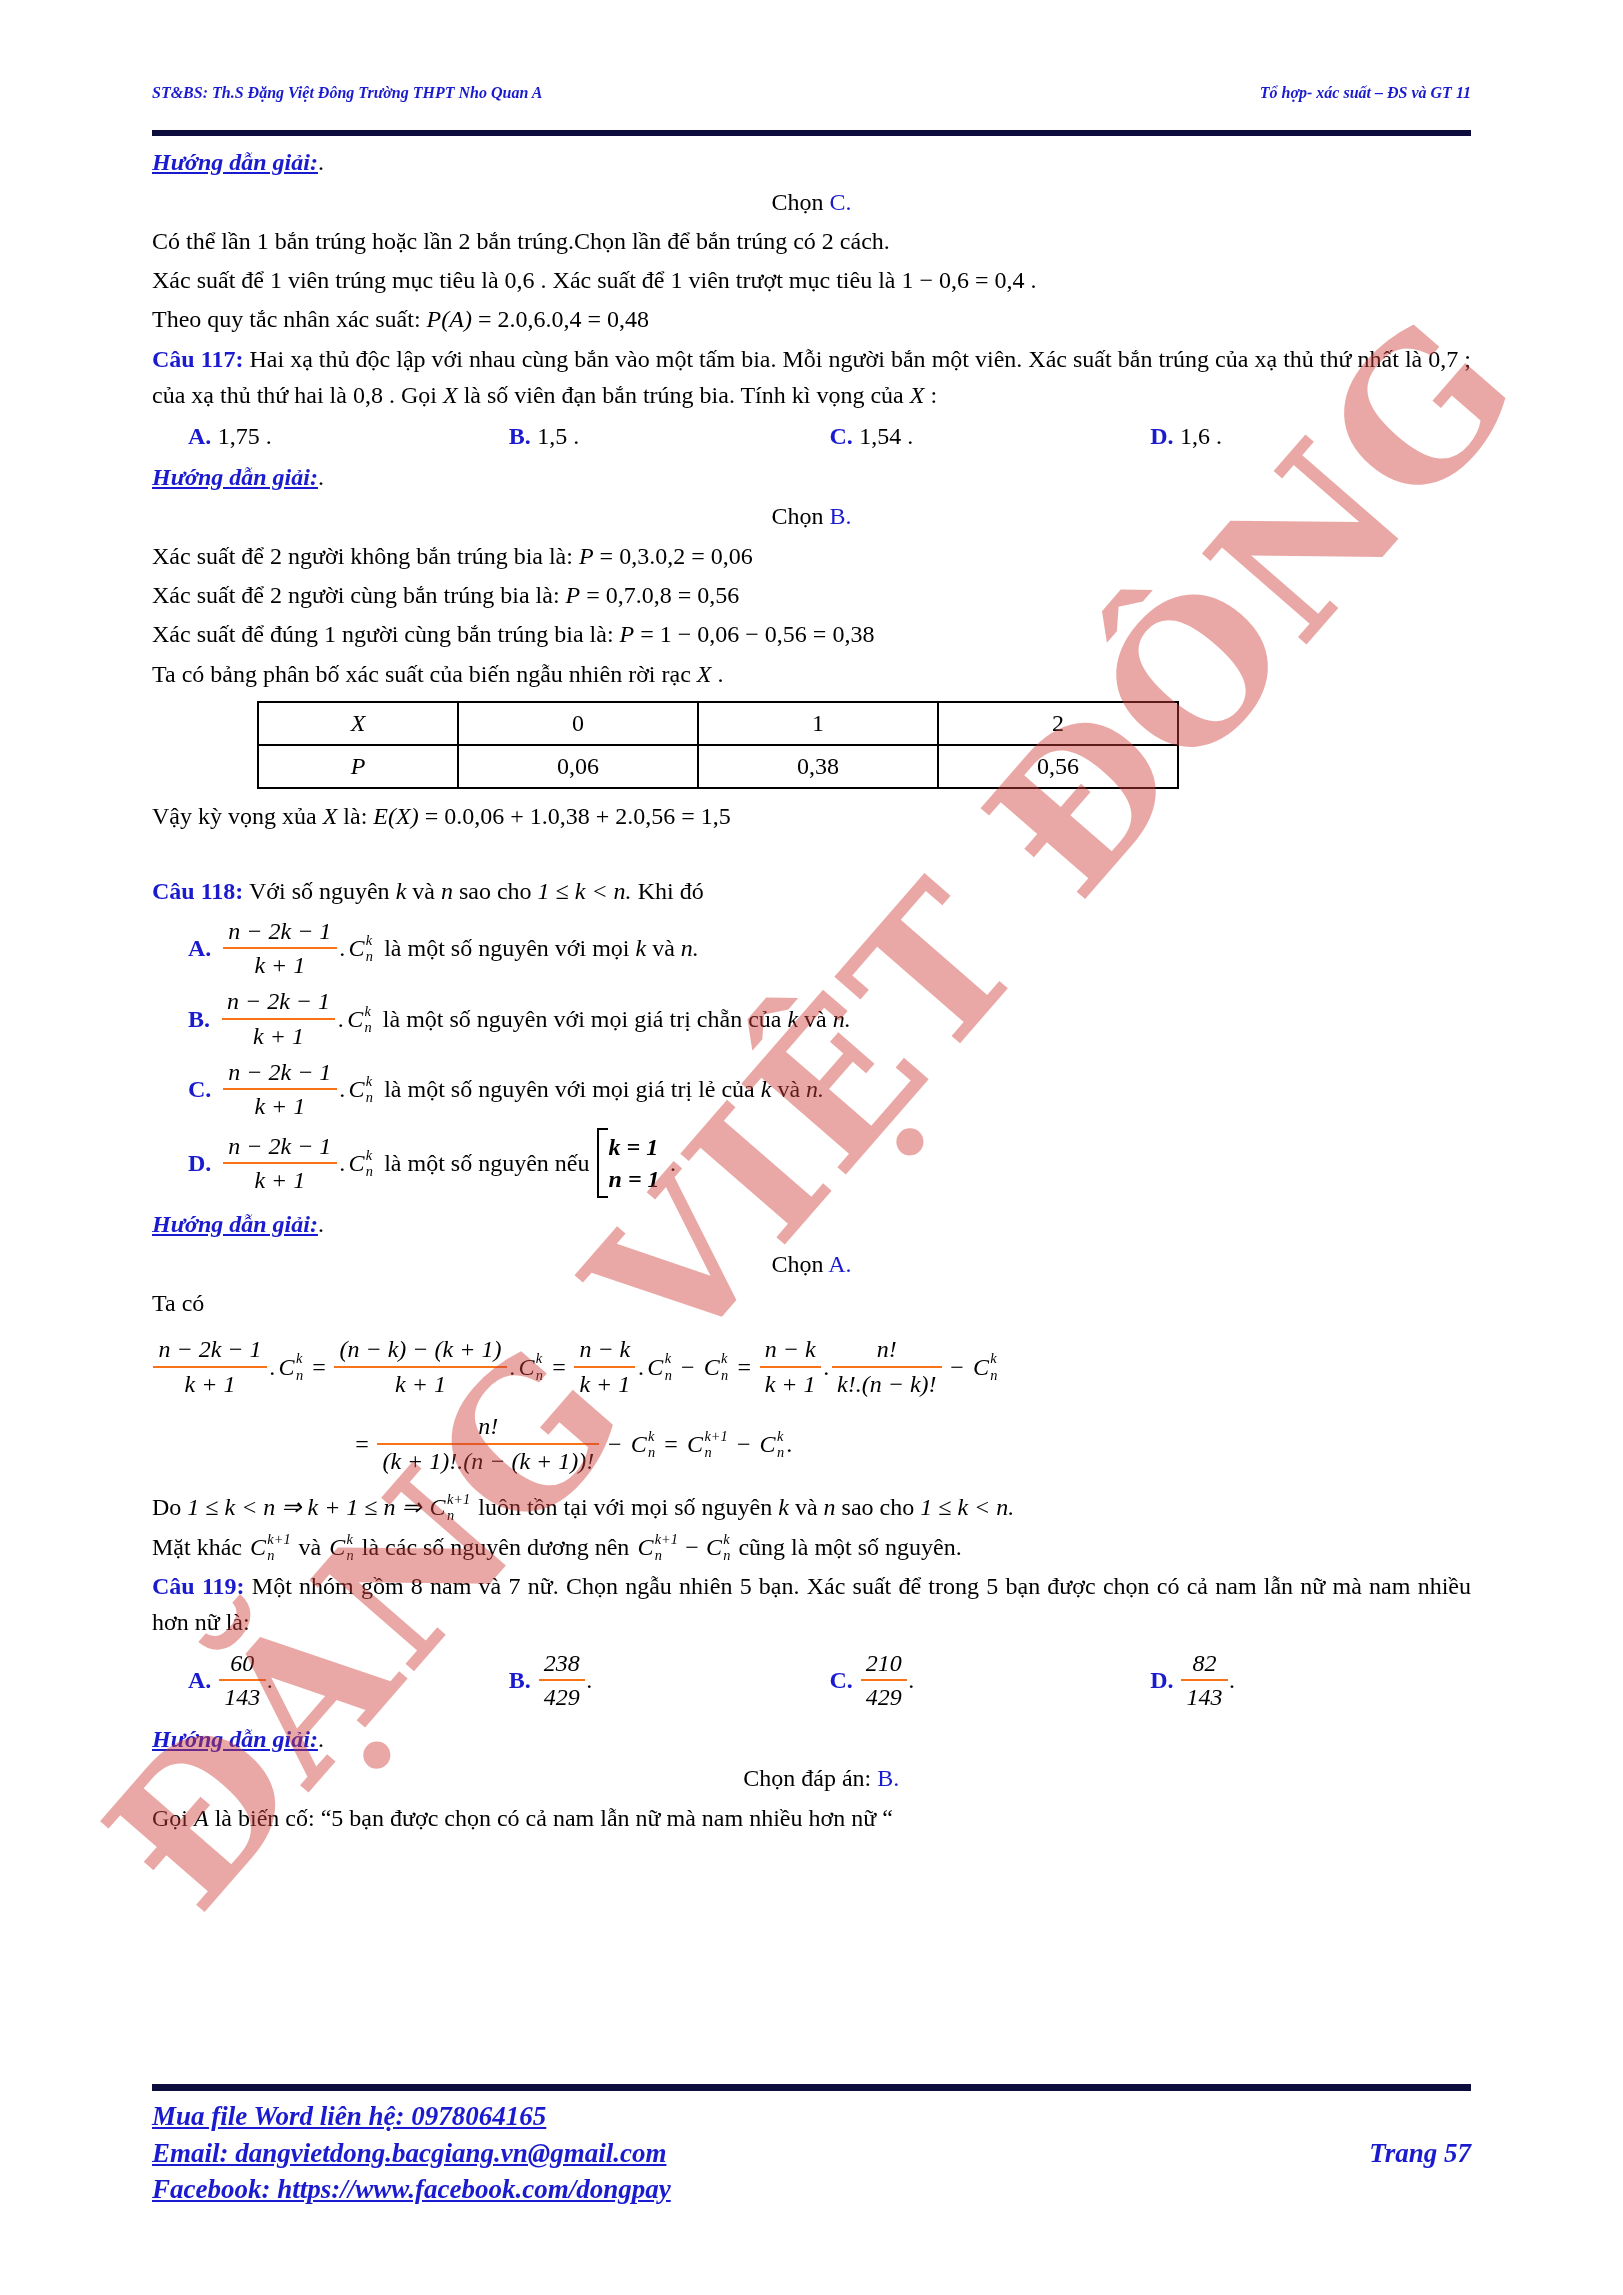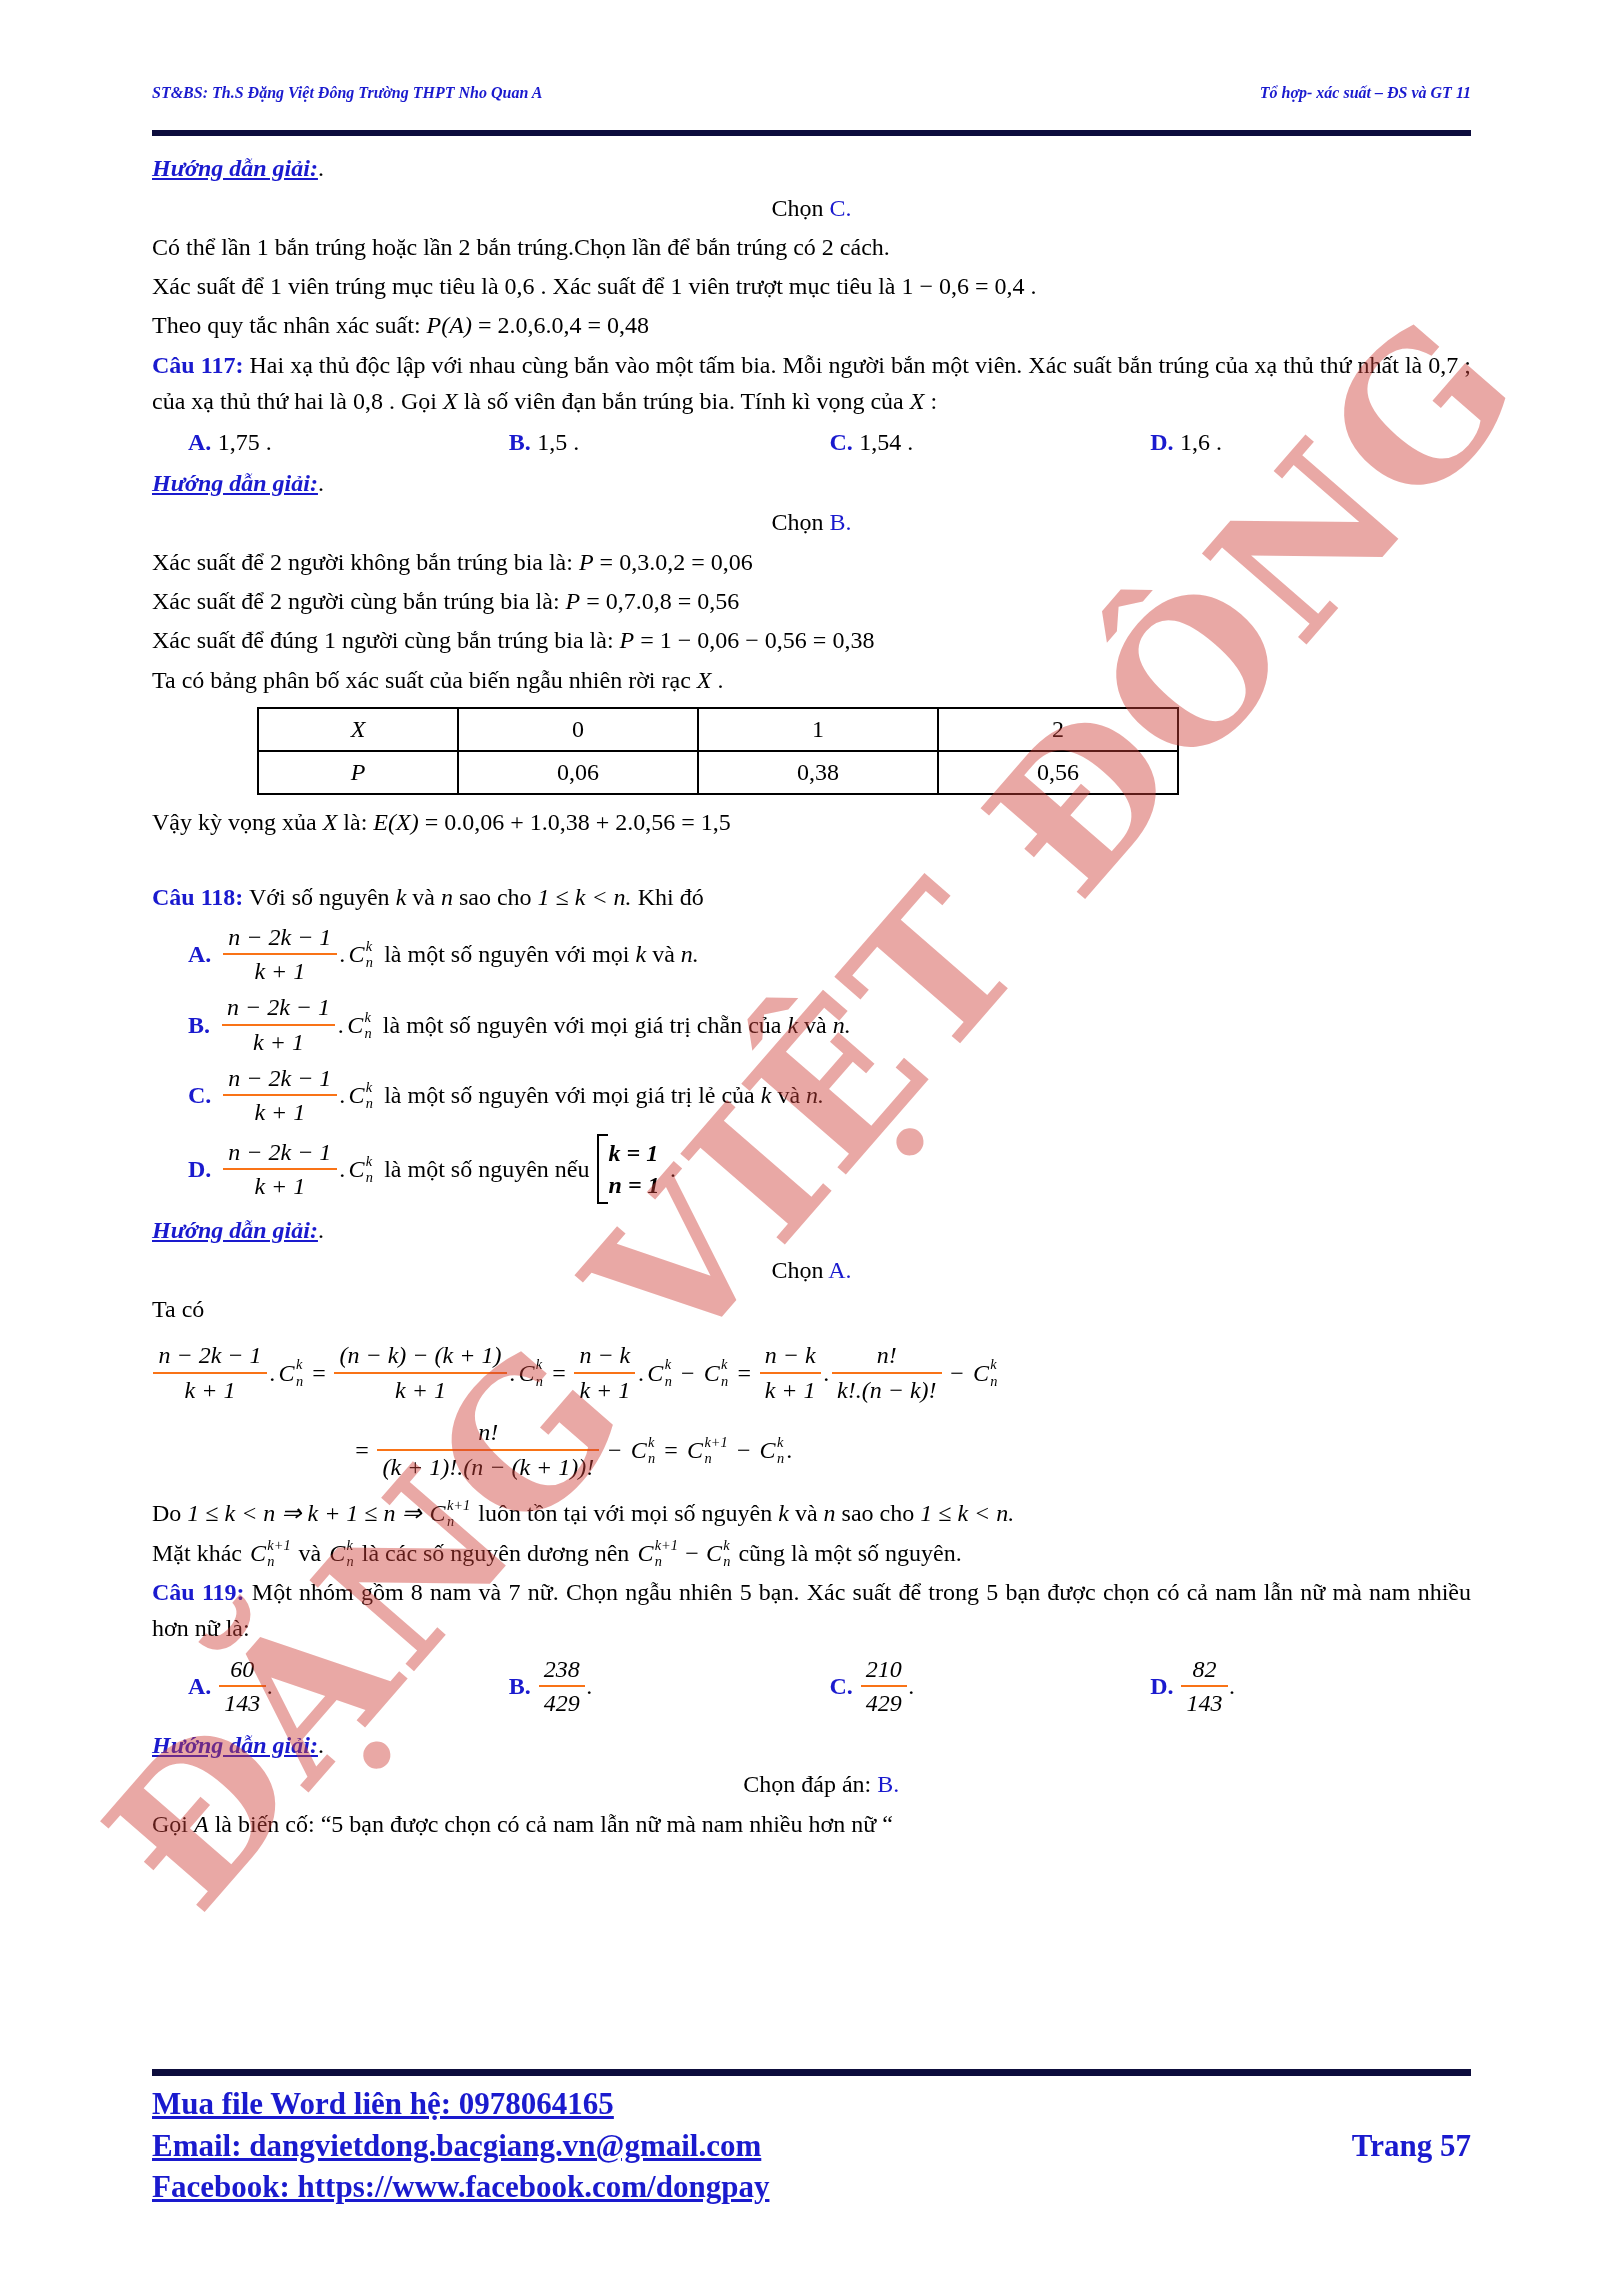--- a/index.html
+++ b/index.html
@@ -27,21 +27,21 @@
   .watermark{
     position:absolute;left:50%;top:1112px;
     transform:translate(-50%,-50%) rotate(-49deg);
     font-family:"DejaVu Serif", serif;
     font-size:190px;font-weight:bold;white-space:nowrap;
     color:rgba(206,62,56,0.45);
     letter-spacing:0.02em;
     z-index:6;pointer-events:none;
   }
   
-  main{position:absolute;top:147px;left:152px;right:152px;line-height:1.5;z-index:2;}
+  main{position:absolute;top:141px;left:152px;right:152px;line-height:1.5;z-index:2;}
   p{margin:3.3px 0;}
   .para{text-align:justify;}
   .hdg{color:#1a1ace;font-weight:bold;font-style:italic;text-decoration:underline;}
   .chon{font-weight:normal;text-align:center;}
   .chon119{padding-left:19.6px;}
   
   .opts{display:grid;grid-template-columns:repeat(4,1fr);padding-left:36px;margin:5.2px 0;}
   .opts .letter{margin-right:6.5px;}
   .opts119{align-items:center;margin:9.2px 0;}
   .opts119 .opt{display:flex;align-items:center;}
@@ -72,21 +72,21 @@
   .op-inline{margin:0 5.2px;}
   
   .ptable{border-collapse:collapse;margin:9.2px 0 9.2px 105px;}
   .ptable td{border:2px solid #000;text-align:center;height:39px;font-size:24px;}
   .ptable td.c0{width:196px;}
   .ptable td.cv{width:236px;}
   .gap-top{margin-top:39px;}
   
   footer{position:absolute;left:152px;right:152px;bottom:85px;z-index:2;}
   .rule-bottom{position:static;display:block;width:100%;height:6.5px;background:#0d0d3d;margin-bottom:10.5px;}
-  .f-line{color:#1a1ace;font-weight:bold;font-size:31px;margin:5.2px 0;display:flex;justify-content:space-between;}
+  .f-line{color:#1a1ace;font-weight:bold;font-style:italic;font-size:27px;margin:5.2px 0;display:flex;justify-content:space-between;}
   .f-line .u{text-decoration:underline;}
 </style>
 </head>
 <body>
 
 <div class="page">
 
   <div class="watermark">ĐẶNG VIỆT ĐÔNG</div>
 
   <header class="page-header">

